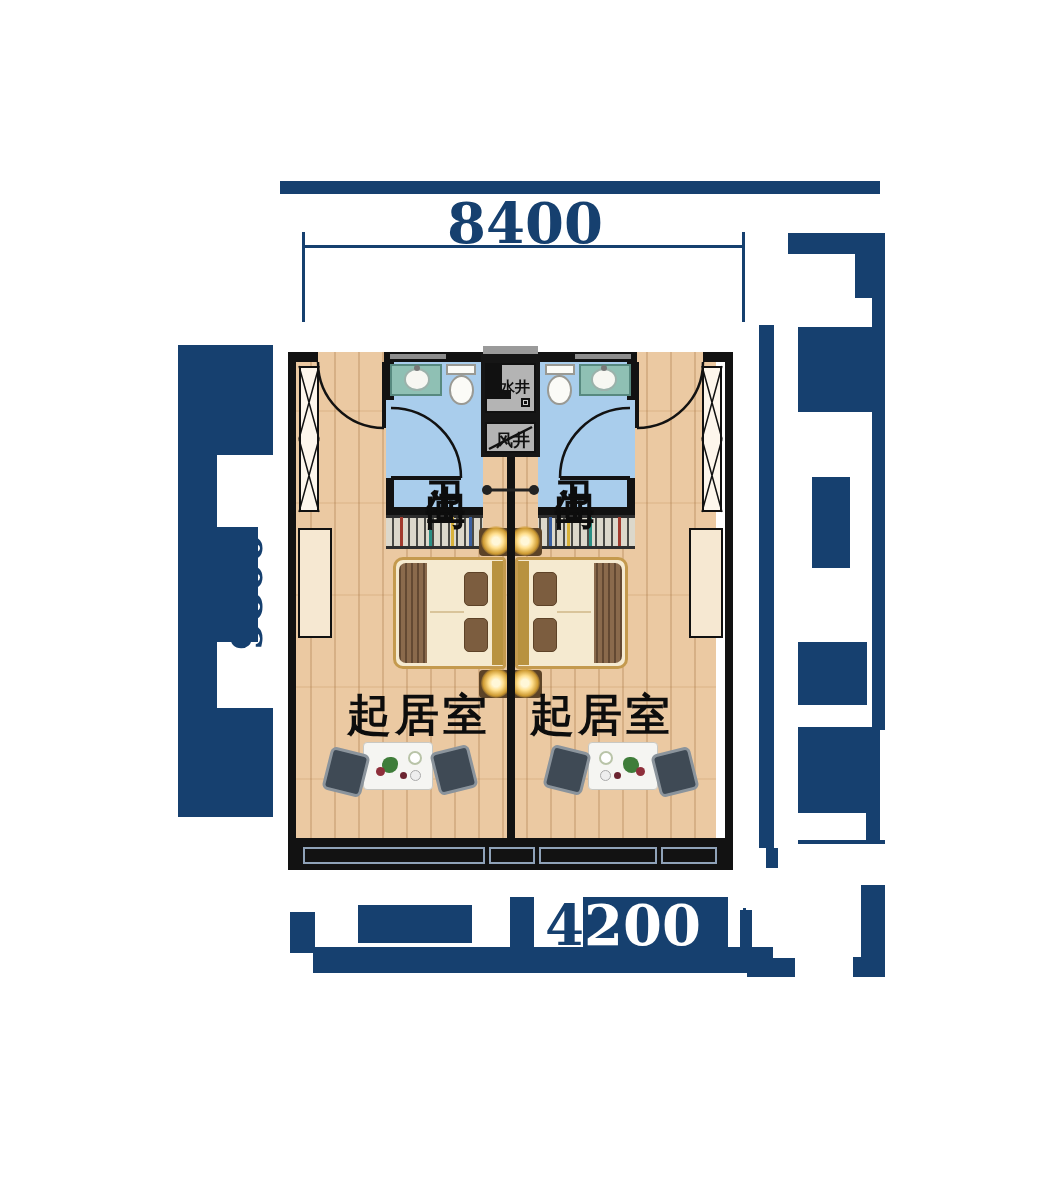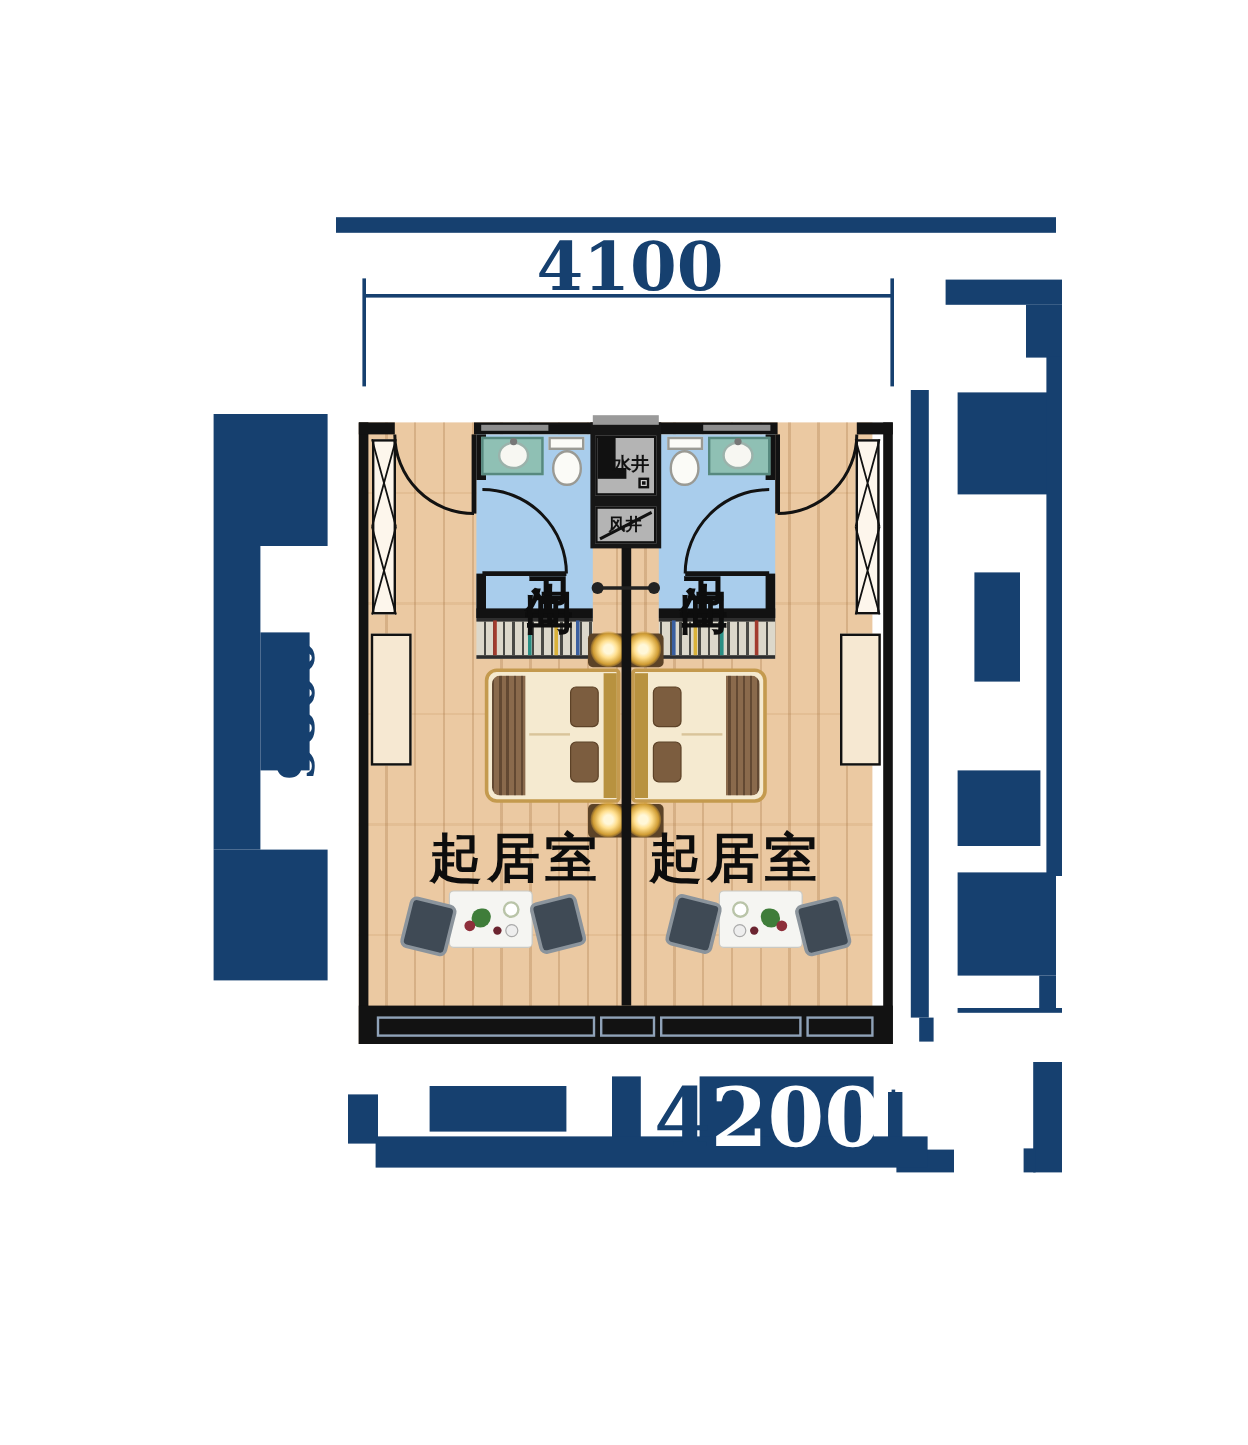--- a/index.html
+++ b/index.html
@@ -13,21 +13,21 @@
 
   
   .decor{position:absolute;background:var(--navy);z-index:30}
 
   
   .dim{position:absolute;color:var(--navy);font-family:"DejaVu Serif",serif;
     font-weight:bold;z-index:10}
   .dimline{position:absolute;background:var(--navy);z-index:10}
 
   
-  #plan{position:absolute;left:299px;top:352px;width:428px;height:518px;
+  #plan{position:absolute;left:288px;top:352px;width:428px;height:518px;
     background:var(--wood);z-index:20;overflow:visible;
     background-image:repeating-linear-gradient(90deg,transparent 0 22px,rgba(160,110,60,.28) 22px 24px),
                      repeating-linear-gradient(0deg,transparent 0 90px,rgba(190,140,85,.18) 90px 92px)}
   .unit{position:absolute;left:0;top:0;width:445px;height:518px}
   .unit.right{transform:scaleX(-1);transform-origin:222.5px center}
   .abs{position:absolute}
   .wall{position:absolute;background:var(--wall)}
   .svgov{position:absolute;left:0;top:0;width:445px;height:518px;overflow:visible}
 
   .roomlabel{position:absolute;color:#0d0d0d;font-weight:bold;z-index:24;
@@ -69,30 +69,30 @@
   <div class="decor" style="left:178px;top:345px;width:95px;height:110px"></div>
   <div class="decor" style="left:178px;top:455px;width:39px;height:253px"></div>
   <div class="decor" style="left:217px;top:527px;width:41px;height:115px"></div>
   <div class="decor" style="left:178px;top:708px;width:95px;height:109px"></div>
   <div class="decor" style="left:290px;top:912px;width:25px;height:41px"></div>
   <div class="decor" style="left:358px;top:905px;width:114px;height:38px"></div>
   <div class="decor" style="left:510px;top:897px;width:24px;height:56px"></div>
   <div class="decor" style="left:583px;top:897px;width:145px;height:56px"></div>
   <div class="decor" style="left:313px;top:947px;width:460px;height:26px"></div>
 
-  <div class="dim" style="left:425px;top:190px;width:200px;text-align:center;font-size:56px">4100</div>
+  <div class="dim" style="left:425px;top:190px;width:200px;text-align:center;font-size:56px">8400</div>
   <div class="dimline" style="left:303px;top:245px;width:442px;height:3px"></div>
   <div class="dimline" style="left:302px;top:232px;width:3px;height:90px"></div>
   <div class="dimline" style="left:742px;top:232px;width:3px;height:90px"></div>
 
   <div class="dim" style="left:180px;top:570px;width:130px;height:44px;text-align:center;
               font-size:42px;transform:rotate(-90deg)">9800</div>
 
   <div class="dimline" style="left:743px;top:908px;width:3px;height:34px"></div>
-  <div class="dim" style="left:545px;top:892px;font-size:68px;z-index:40">
+  <div class="dim" style="left:545px;top:892px;font-size:56px;z-index:40">
     <span>4</span><span style="color:#fff">200</span>
   </div>
 
   <div id="plan">
 
     <div class="unit left">
       <div class="wall" style="left:0;top:0;width:8px;height:518px"></div>
       <div class="wall" style="left:0;top:0;width:30px;height:10px"></div>
       <div class="wall" style="left:96px;top:0;width:127px;height:10px"></div>
       <div class="abs" style="left:102px;top:2px;width:56px;height:5px;background:#8d8d8d"></div>
@@ -215,21 +215,21 @@
     <div class="shaftbox" style="left:197px;top:11px;width:51px;height:50px">
       <div class="abs" style="left:0;top:0;width:15px;height:25px;background:#111"></div>
       <div class="abs" style="left:0;top:25px;width:24px;height:9px;background:#111"></div>
       <div class="abs" style="left:13px;top:13px;width:36px;font-size:15px;letter-spacing:0">水井</div>
       <div class="abs" style="right:4px;bottom:4px;width:9px;height:9px;background:#111;box-shadow:inset 0 0 0 2px #111,inset 0 0 0 3px #cfcfcf"></div>
     </div>
     <div class="shaftbox" style="left:197px;top:70px;width:51px;height:31px">
       <svg width="47" height="27" style="position:absolute;left:0;top:0">
         <path d="M2,25 L45,3" stroke="#111" stroke-width="2.5" fill="none"></path>
       </svg>
-      <div class="abs" style="left:9px;top:5px;width:40px;font-size:14px">风井</div>
+      <div class="abs" style="left:9px;top:5px;width:40px;font-size:17px">风井</div>
     </div>
 
     <svg class="svgov" viewBox="0 0 445 518" style="z-index:23">
       <line x1="200" y1="138" x2="245" y2="138" stroke="#222" stroke-width="3"></line>
       <circle cx="199" cy="138" r="5" fill="#222"></circle>
       <circle cx="246" cy="138" r="5" fill="#222"></circle>
     </svg>
 
     <div class="wall" style="left:0;top:486px;width:445px;height:32px;z-index:22"></div>
     <svg class="svgov" viewBox="0 0 445 518" style="z-index:23">

